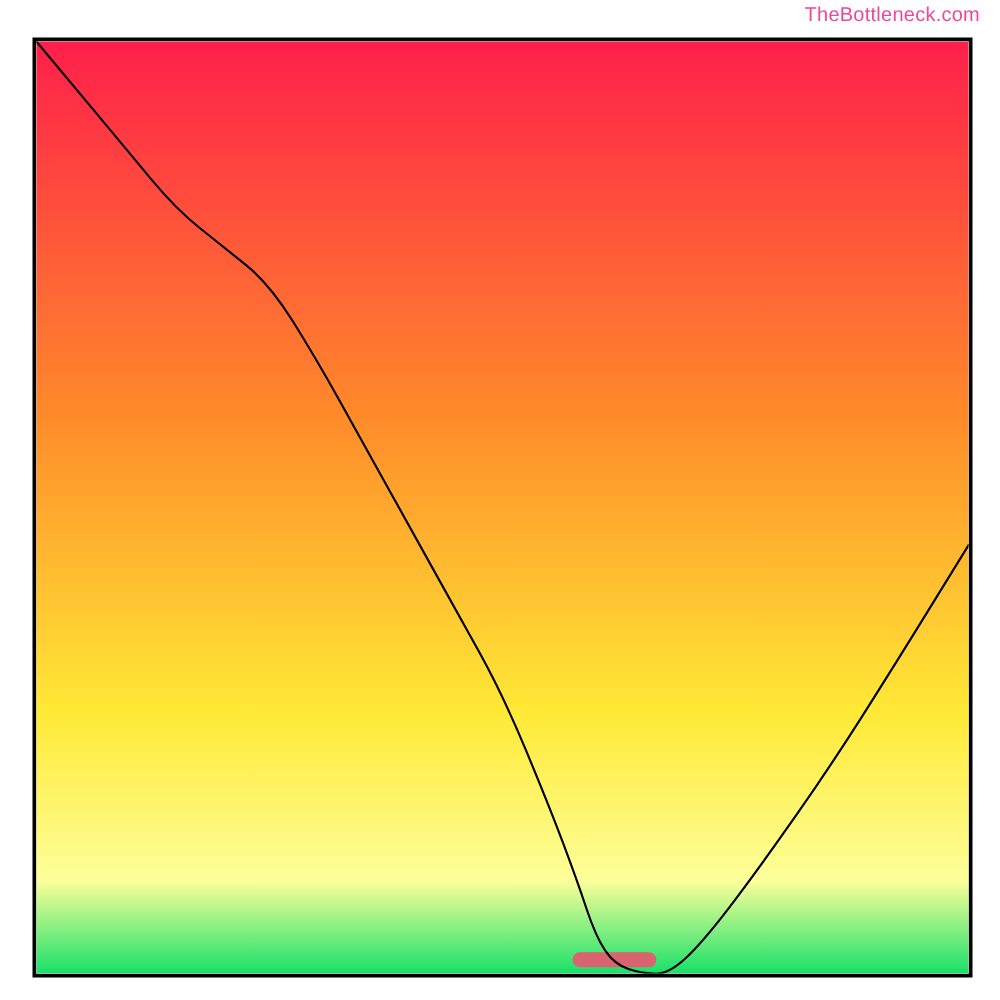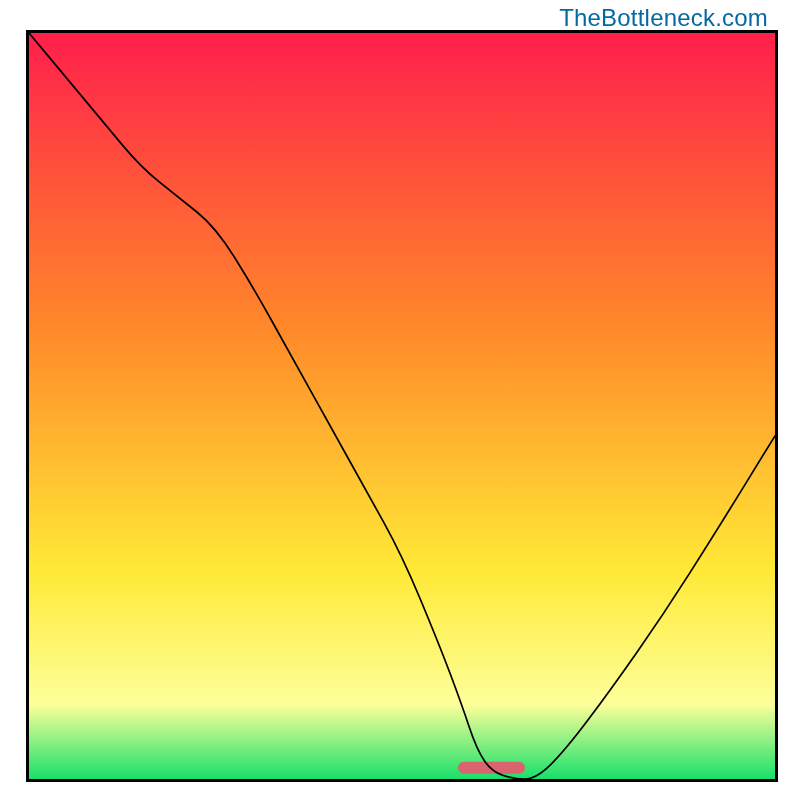--- a/index.html
+++ b/index.html
@@ -5,25 +5,25 @@
   * { margin: 0; padding: 0; box-sizing: border-box; }
   html, body { width: 800px; height: 800px; overflow: hidden; background: #fff; }
   .stage {
     position: relative;
     width: 800px;
     height: 800px;
   }
   .watermark {
     position: absolute;
     top: 4px;
-    right: 32px;
+    right: 16px;
     font-family: Arial, Helvetica, sans-serif;
-    font-size: 24px;
+    font-size: 16px;
     font-weight: 500;
-    color: #0369a1;
+    color: #ec4899;
     letter-spacing: 0.2px;
   }
   .plot {
     position: absolute;
     left: 26px;
     top: 30px;
     width: 752px;
     height: 752px;
     border: 3px solid #000;
     overflow: hidden;

